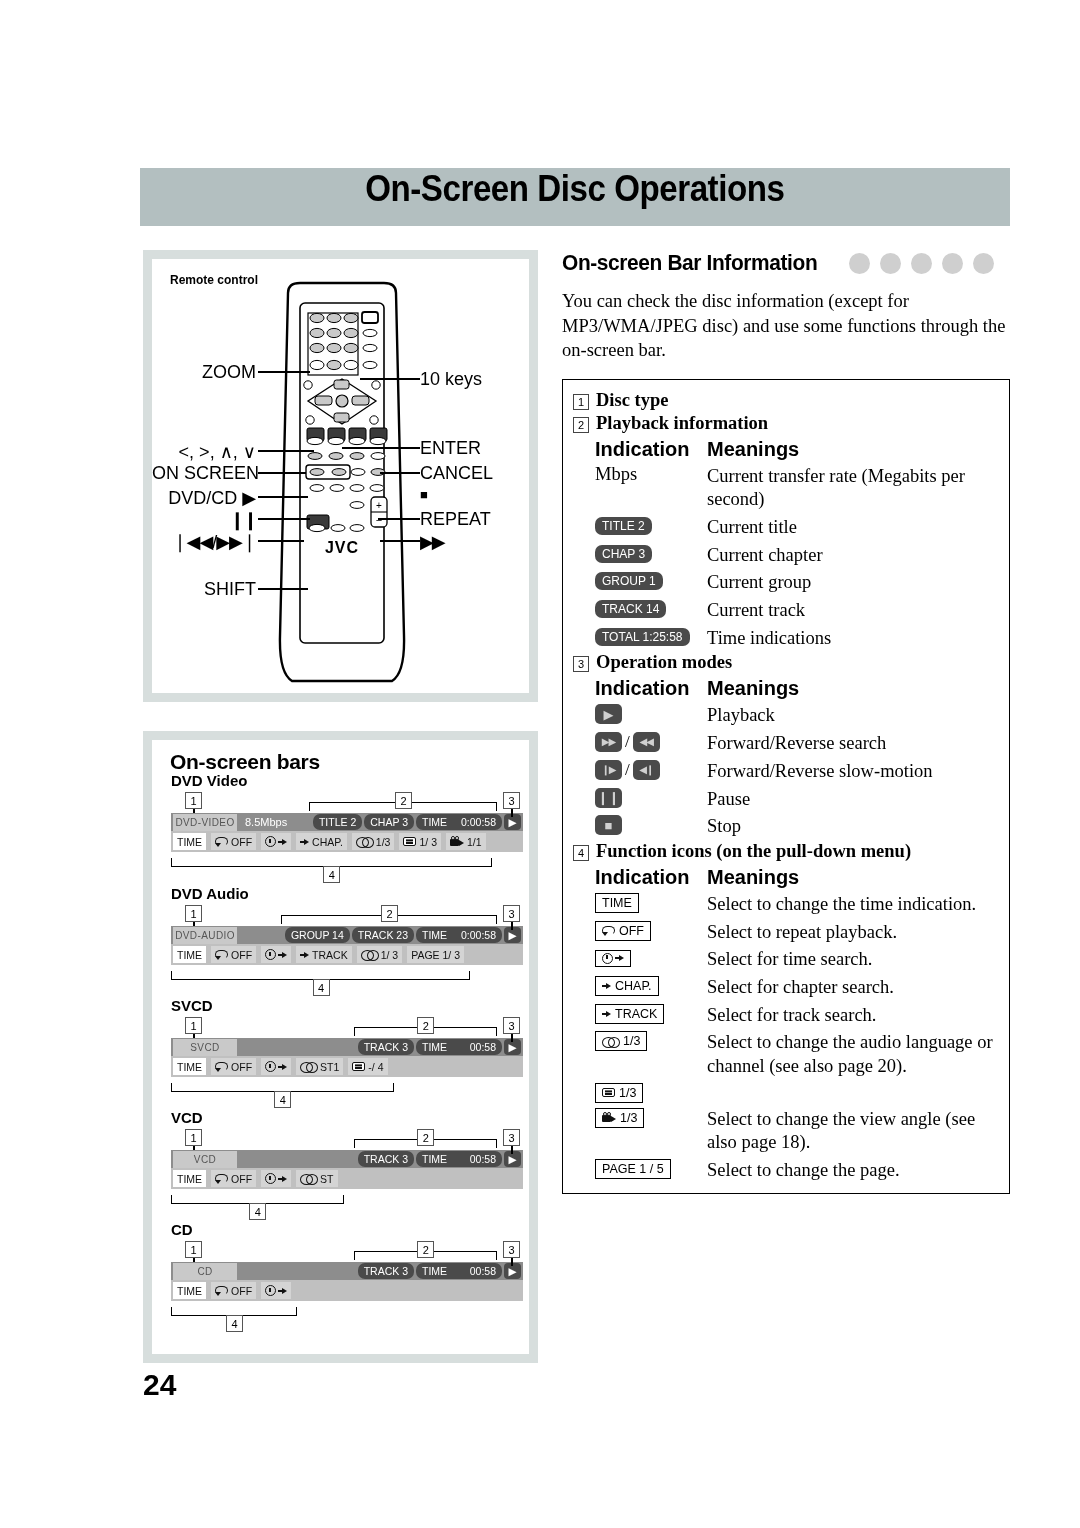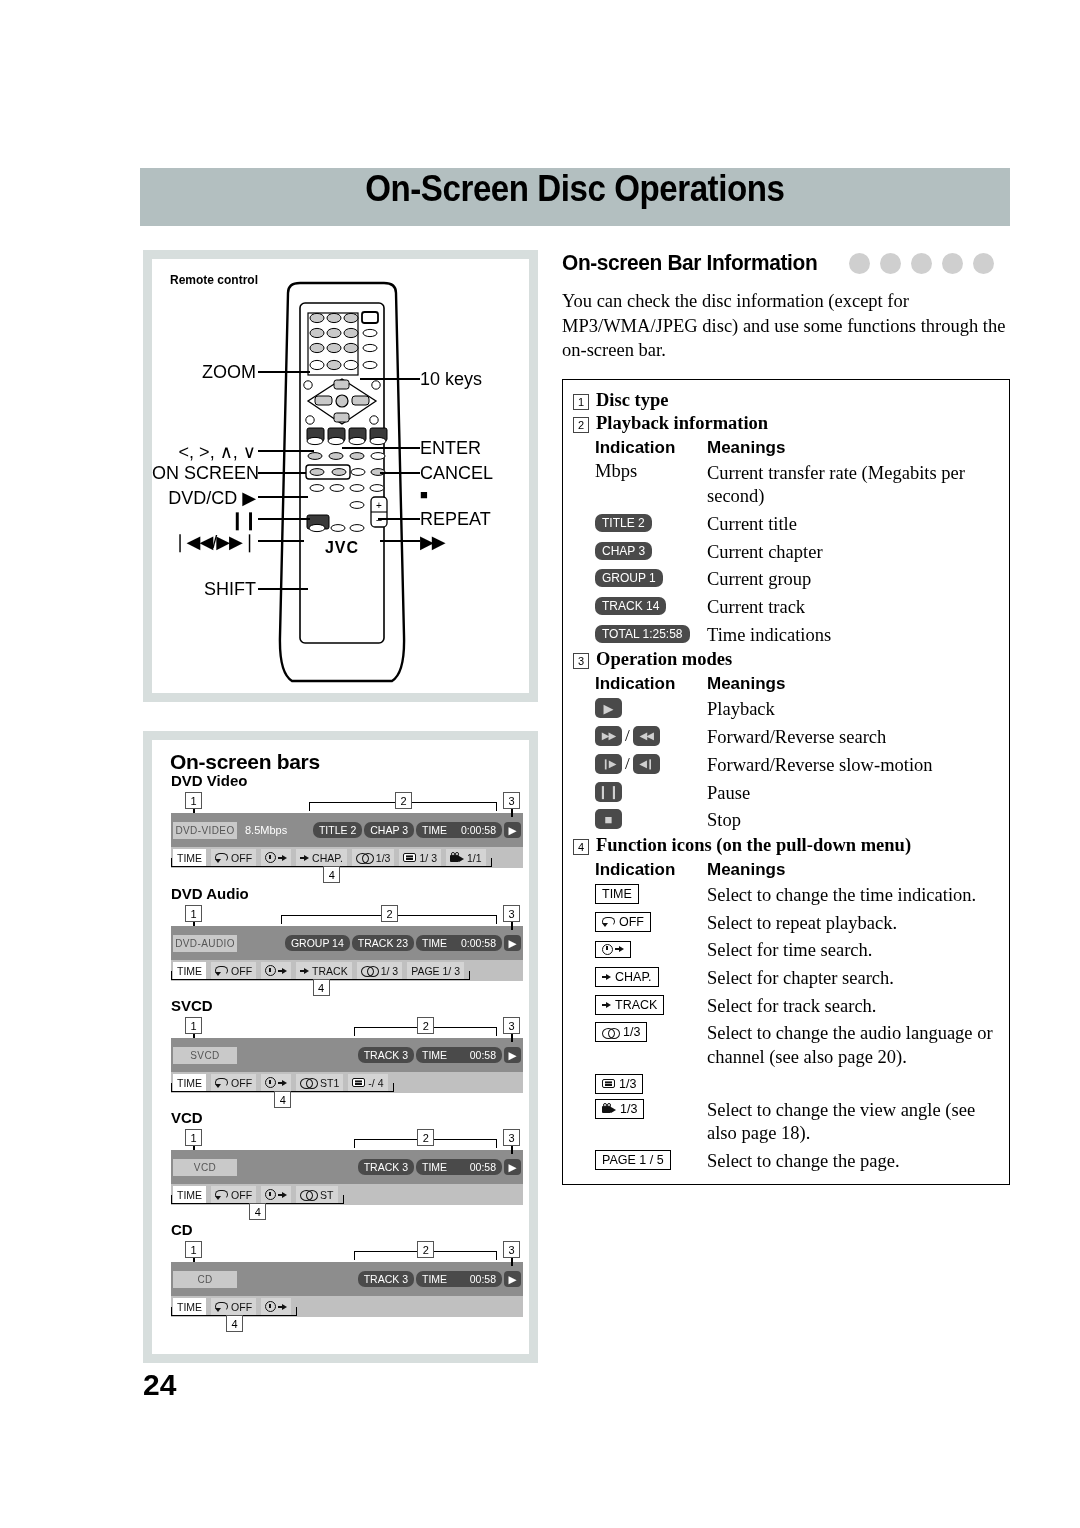--- a/index.html
+++ b/index.html
@@ -47,21 +47,21 @@
   
   #bars-title{ position:absolute; left:18px; top:10px; font-size:21px;
     font-family:"Liberation Sans", sans-serif; font-weight:bold; letter-spacing:-0.3px;}
   .bar-group-label{
     position:absolute; font-family:"Liberation Sans", sans-serif;
     font-weight:bold; font-size:15px; color:#000;
   }
 
   .osbar{ position:absolute; width:352px; }
   .osbar .row1{
-    height:34px; background:#8d8d8d; display:flex; align-items:center;
+    height:18px; background:#8d8d8d; display:flex; align-items:center;
     position:relative;
     justify-content:flex-end;
   }
   .osbar .row2{
     height:21px; background:#c0c0c0; display:flex; align-items:center;
     padding-left:2px; gap:5px; position:relative;
   }
   .disc-tag{
     width:64px; height:17px; margin-left:2px; background:#c9c9c9;
     color:#555; font-family:"Liberation Sans", sans-serif; font-size:10px;
@@ -144,21 +144,21 @@
   }
   .sec-head{ display:flex; align-items:flex-start; gap:7px; margin-top:2px; }
   .sec-num{
     width:16px;height:16px;border:1.2px solid #444;background:#fff;
     font-family:"Liberation Sans", sans-serif; font-size:11px;
     display:flex;align-items:center;justify-content:center;flex:0 0 auto;margin-top:4px;
   }
   .sec-title{ font-weight:bold; font-size:18.5px; }
   .colhead{ display:flex; margin:4px 0 2px 22px; }
   .colhead span{
-    font-family:"Liberation Sans", sans-serif; font-weight:bold; font-size:17px;
+    font-family:"Liberation Sans", sans-serif; font-weight:bold; font-size:20px;
   }
   .colhead .c1{ width:112px; }
   .trow{ display:flex; align-items:flex-start; margin-left:22px; margin-top:3px; }
   .trow .c1{ width:112px; flex:0 0 112px; display:flex; align-items:center; min-height:22px; }
   .trow .c2{ font-size:18.5px; line-height:1.28; padding-top:1px; }
 
   .tag-dark{
     background:#4a4a4a; color:#fff; border-radius:7px;
     font-family:"Liberation Sans", sans-serif; font-size:12px;
     padding:2px 7px; display:inline-flex; align-items:center; white-space:nowrap;

